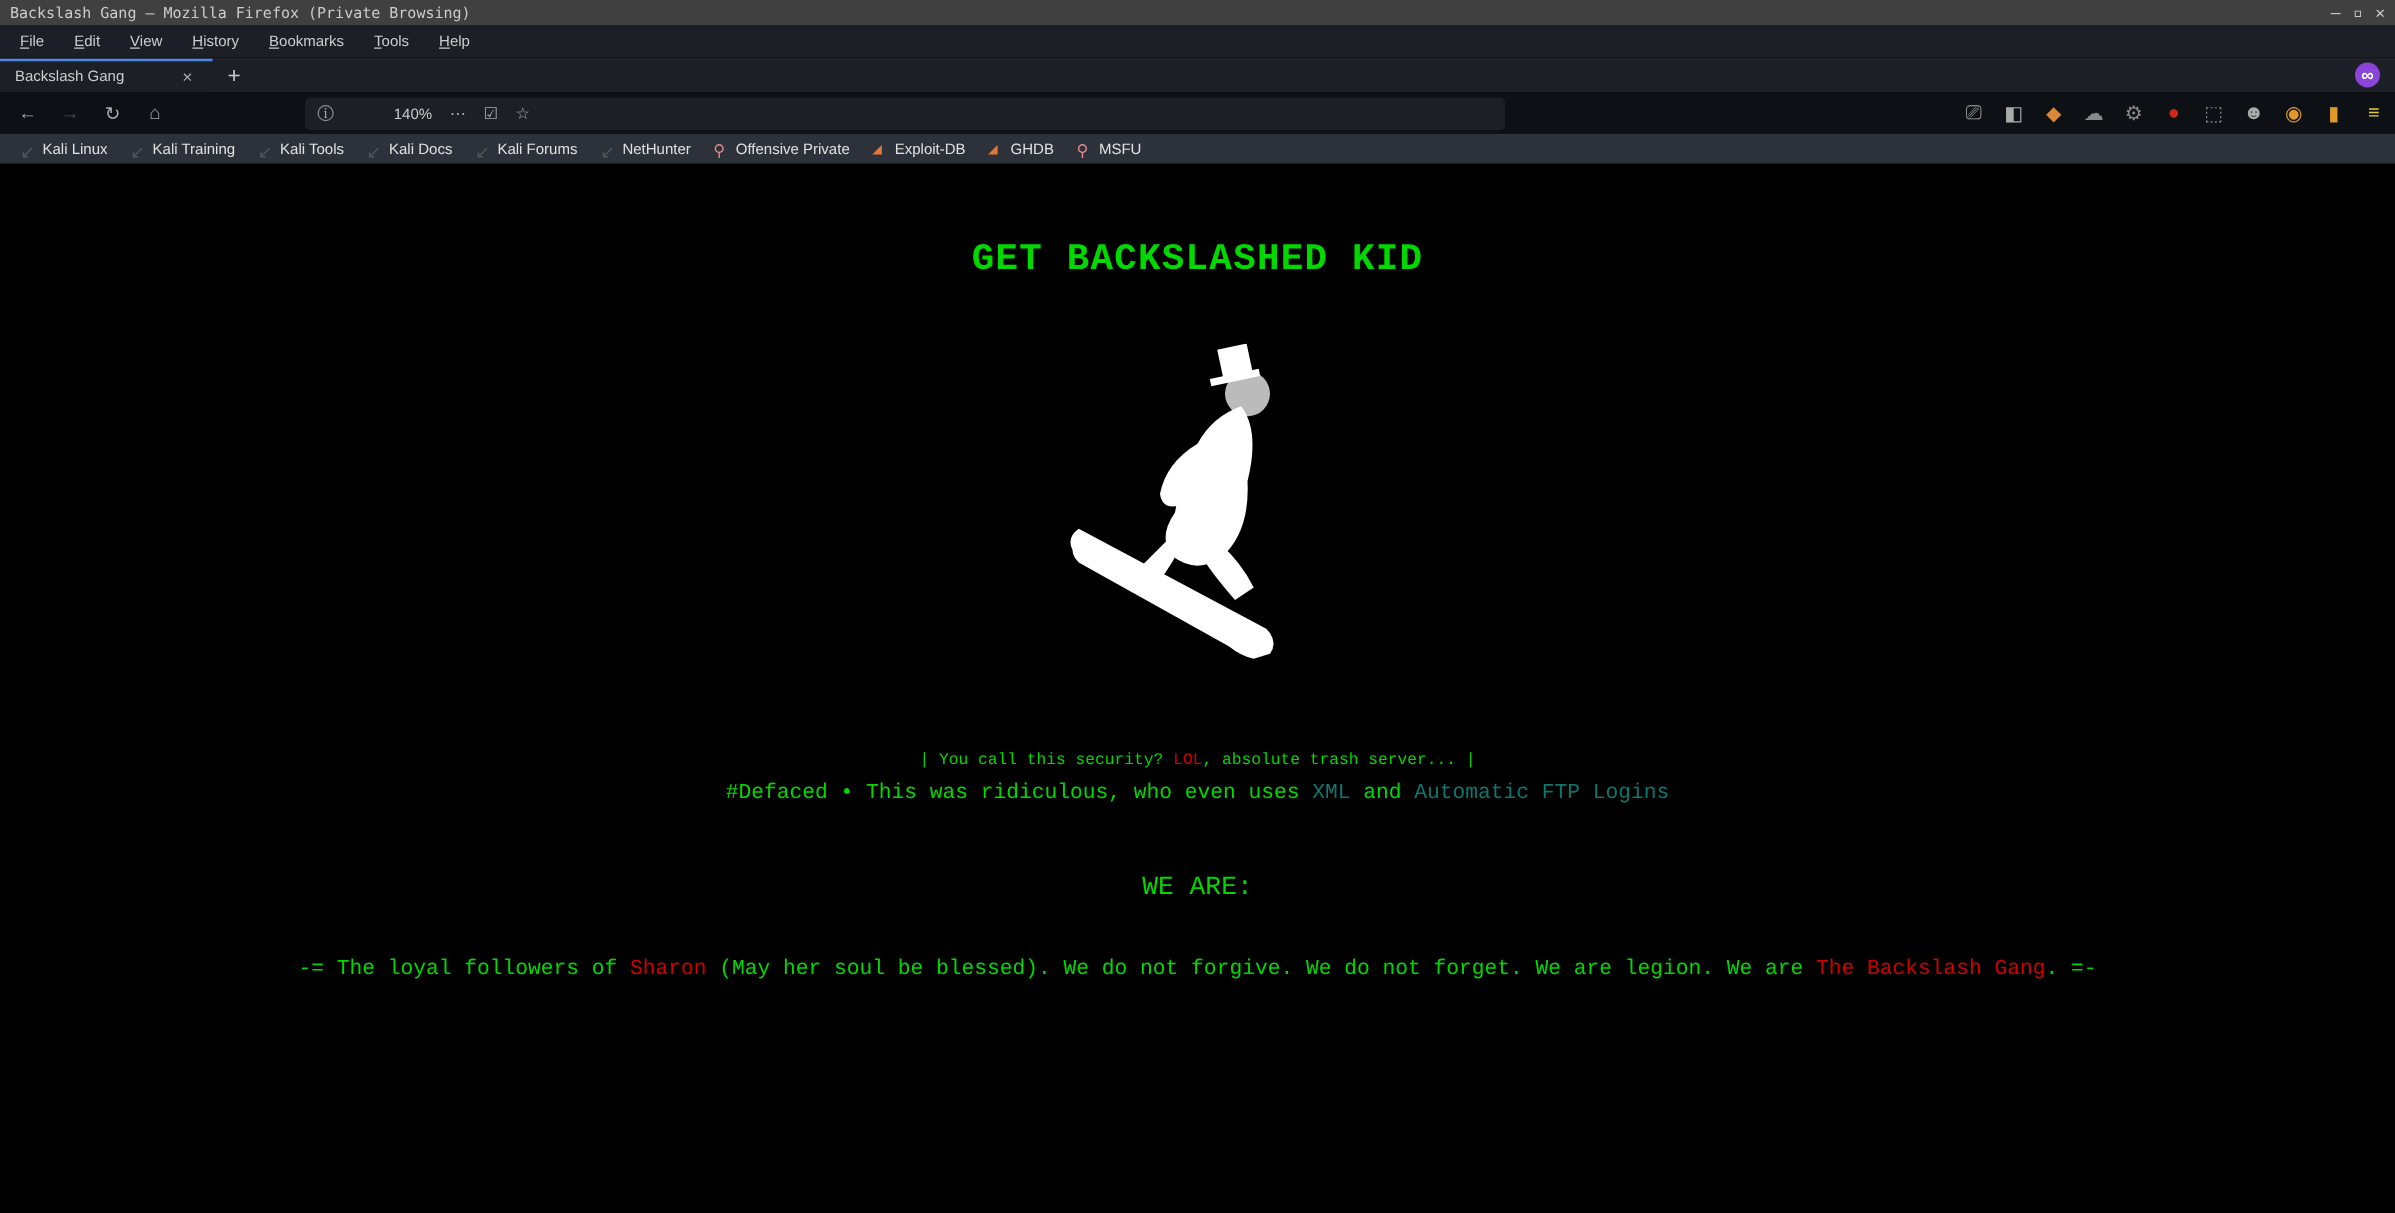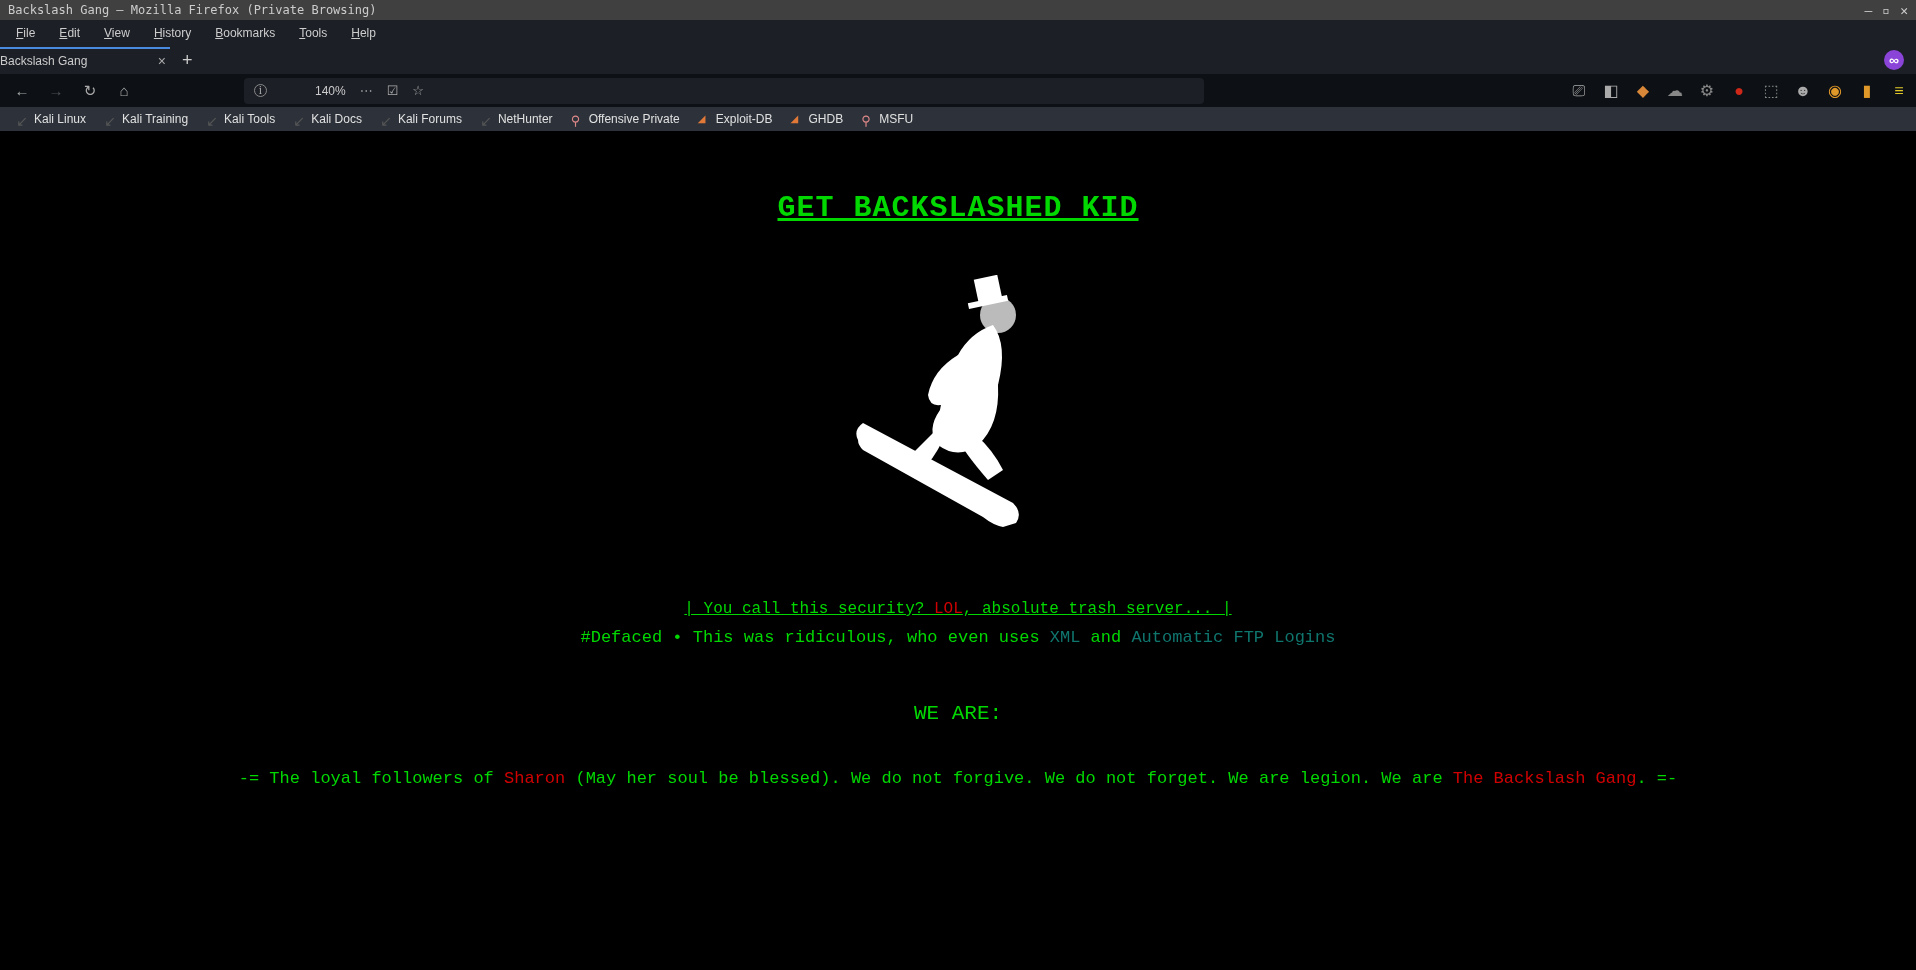--- a/index.html
+++ b/index.html
@@ -48,21 +48,21 @@
       background: #1c1f26;
       display: flex;
       align-items: center;
       height: 28px;
     }
     .tab {
       background: #1c1f26;
       border-top: 2px solid #4a8be0;
       color: #ccc;
       font-size: 12px;
-      padding: 4px 0;
+      padding: 4px 12px;
       display: flex;
       align-items: center;
       gap: 40px;
       min-width: 170px;
       justify-content: space-between;
     }
     .tab-close { color: #aaa; cursor: pointer; font-size: 14px; padding: 0 4px;}
     .newtab { color: #ccc; padding: 0 12px; font-size: 18px; cursor: pointer; }
     .tabbar-right { margin-left: auto; padding-right: 12px; display:flex; align-items:center;}
     .private-icon {
@@ -125,24 +125,23 @@
       background: #000;
       text-align: center;
       padding-top: 60px;
       font-family: "Courier New", monospace;
     }
     .headline {
       color: #00d800;
       font-size: 30px;
       font-weight: bold;
       letter-spacing: 1px;
-      text-decoration: underline;
     }
     .figure { margin: 50px auto 60px; }
-    .line1 { color: #00d800; font-size: 16px; margin-top: 20px; text-decoration: underline;}
+    .line1 { color: #00d800; font-size: 13px; margin-top: 20px;}
     .line1 .red { color: #d00000; }
     .line2 { color: #00d800; font-size: 17px; margin-top: 10px;}
     .line2 .red { color: #0f766e; }
     .weare { color: #00d800; font-size: 21px; margin-top: 55px;}
     .final { color: #00d800; font-size: 17px; margin-top: 44px;}
     .final .red { color: #d00000; }
     
     svg.snowboarder { width: 220px; height: 260px;}
   </style>
 </head>

